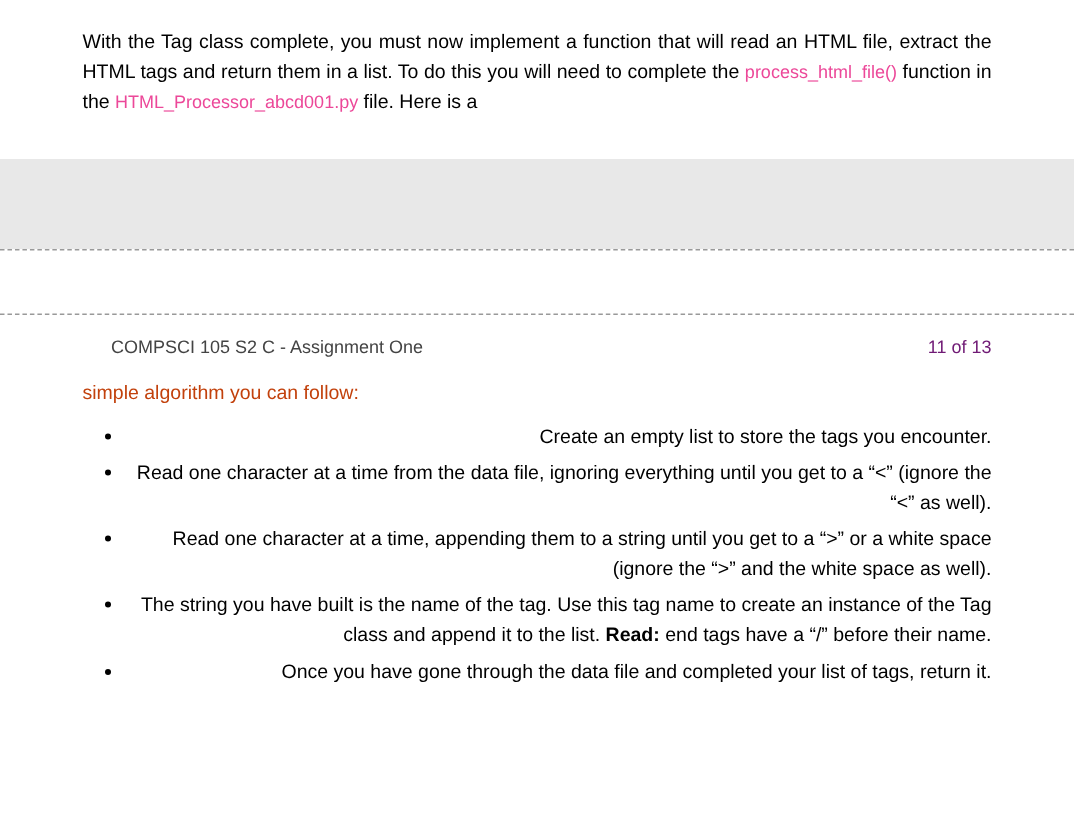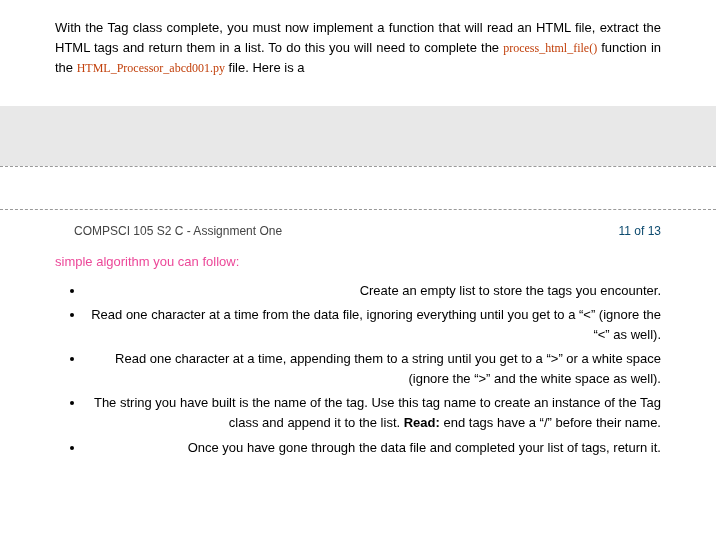--- a/index.html
+++ b/index.html
@@ -33,23 +33,23 @@
     }
 
     .body-text {
       font-size: 13px;
       line-height: 1.55;
       text-align: justify;
       color: #000;
     }
 
     .code-inline {
-      font-family: Liberation Serif, serif;
+      font-family: Liberation Sans, sans-serif;
       font-size: 12px;
-      color: #c2410c;
+      color: #ec4899;
       margin-top: 40px;
     }
 
     .gray-divider-area {
       background: #e8e8e8;
       height: 60px;
       width: 100%;
       margin-top: 8px;
     }
 
@@ -76,31 +76,31 @@
       margin-left: 19px;
     }
 
     .footer-course {
       font-size: 12px;
       color: #444;
     }
 
     .footer-page {
       font-size: 12px;
-      color: #0c4a6e;
+      color: #701a75;
     }
 
     .content-section {
       padding: 0 55px;
     }
 
     .intro-text {
       font-size: 13px;
       line-height: 1.55;
-      color: #ec4899;
+      color: #c2410c;
       margin-bottom: 8px;
     }
 
     ul.bullet-list {
       list-style: disc;
       padding-left: 30px;
       margin-top: 4px;
     }
 
     ul.bullet-list li {

